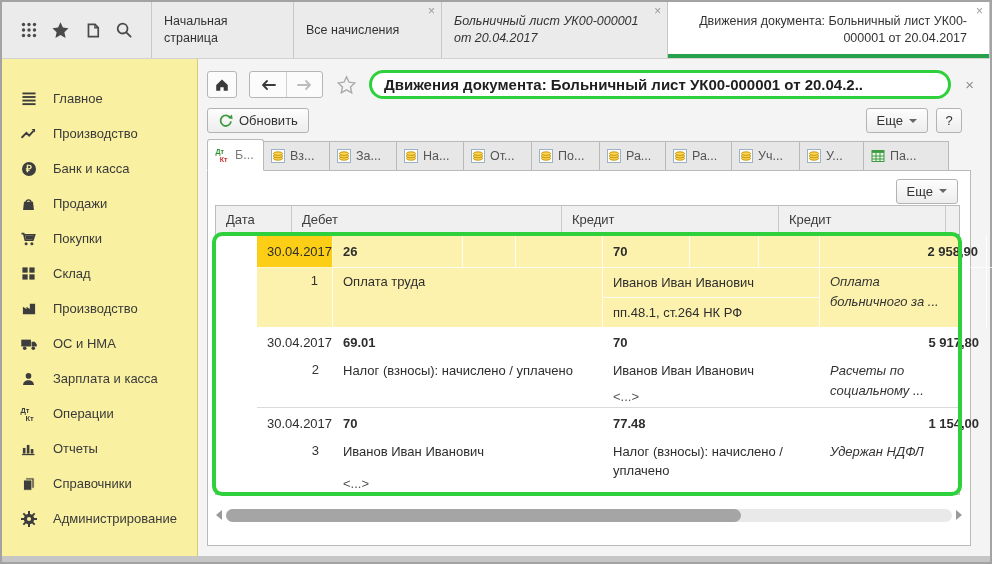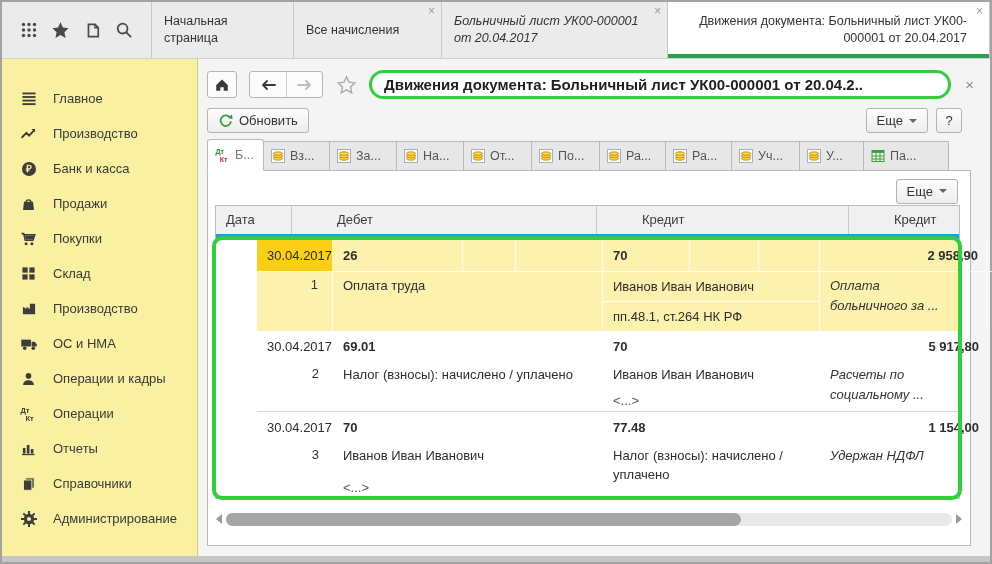--- a/index.html
+++ b/index.html
@@ -53,21 +53,21 @@
   .dtab.active { background: #fff; height: 32px; border-bottom-color: #fff; color: #7a7a7a; border-top-left-radius: 3px; border-top-right-radius: 3px; }
   .dticon { flex: none; display: flex; }
 
   
   .page { flex: 1; margin: 0 19px 10px 9px; background: #fff; border: 1px solid #b9b9b9; position: relative; min-height: 0; }
   .page-toolbar { height: 34px; display: flex; justify-content: flex-end; align-items: center; padding: 6px 12px 0 0; }
 
   
   .datatable { width: 745px; margin-left: 7px; border: 1px solid #bdbdbd; background: #fff; }
   .grid { display: grid; grid-template-columns: 76px 270px 217px 167px 15px; }
-  .thead { background: #f0f0f0; border-bottom: 5px solid #0ea5e9; gap: 35px; }
+  .thead { background: #f0f0f0; border-bottom: 1px solid #0ea5e9; }
   .thead .hc { line-height: 27px; height: 28px; padding-left: 10px; color: #3c3c3c; border-right: 1px solid #c9c9c9; cursor: pointer; }
   .thead .hc:last-child { border-right: none; }
 
   .rowsarea { position: relative; }
   .annotation { position: absolute; left: -4px; right: -3px; top: -3px; bottom: -2px; border: 4px solid #2ed13c; border-radius: 10px; pointer-events: none; z-index: 5; }
 
   .rowblock { cursor: pointer; margin-left: 41px; }
   .rowblock.white + .rowblock.white { border-top: 1px solid #dadada; }
   .rowblock.yellow { background: #fdf2ad; }
   .rowblock.white { background: #fff; }
@@ -267,21 +267,21 @@
         </span>
         <span class="sblabel">ОС и НМА</span>
       </div>
       <div class="sbitem">
         <span class="sbicon">
           <svg width="15" height="16" viewBox="0 0 16 16" fill="#3d3d3d">
               <circle cx="8" cy="4.7" r="3"></circle>
               <path d="M2.2 14.4c0-3.4 2.5-5.2 5.8-5.2s5.8 1.8 5.8 5.2z"></path>
             </svg>
         </span>
-        <span class="sblabel">Операции и кадры</span>
+        <span class="sblabel">Зарплата и касса</span>
       </div>
       <div class="sbitem">
         <span class="sbicon">
           <svg width="17" height="17" viewBox="0 0 17 17">
               <text x="0.5" y="7.5" font-size="7.5" font-weight="bold" fill="#3d3d3d">Дт</text>
               <text x="5.5" y="16" font-size="7.5" font-weight="bold" fill="#3d3d3d">Кт</text>
             </svg>
         </span>
         <span class="sblabel">Операции</span>
       </div>

